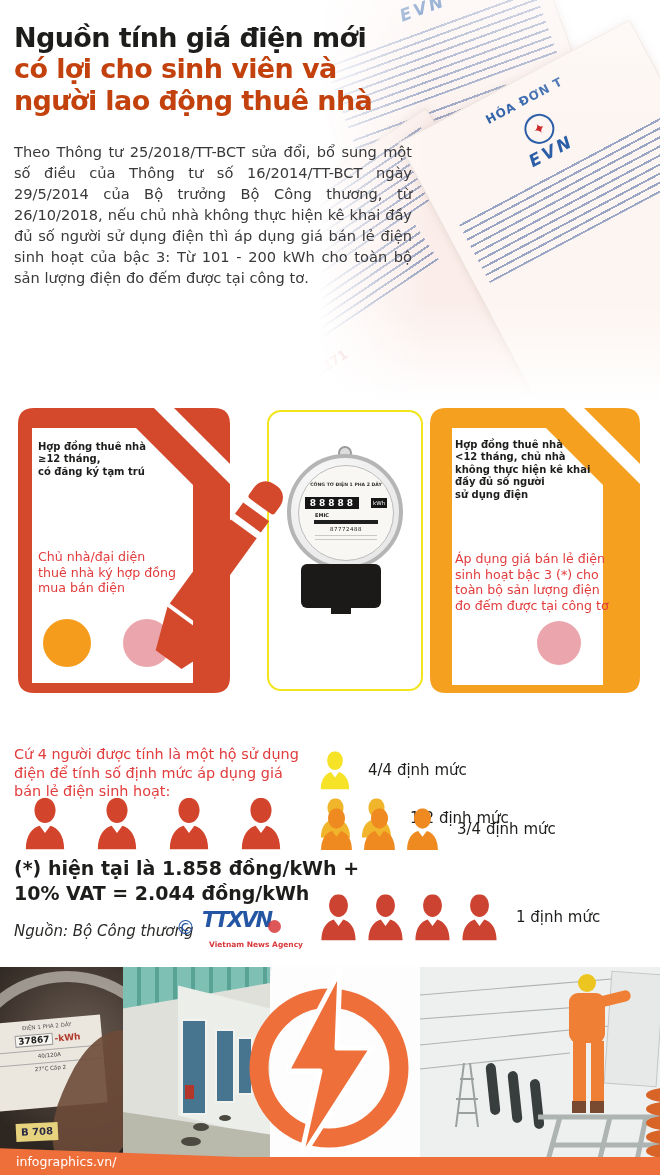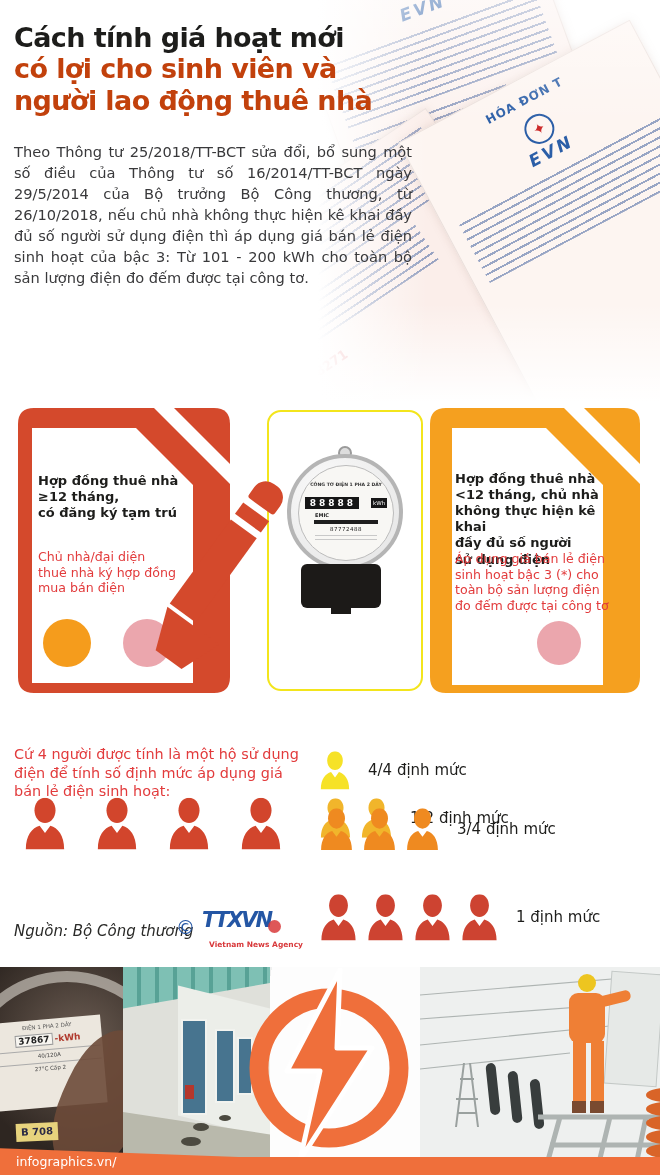--- a/index.html
+++ b/index.html
@@ -28,21 +28,21 @@
   .evn .word{color:#2b5ea7;font-weight:bold;font-style:italic;font-size:17px;letter-spacing:3px;}
   .invoice-h{color:#2b5ea7;font-weight:bold;font-size:12px;text-align:center;margin-top:14px;letter-spacing:1px;}
   .stamp{position:absolute;color:#d8393b;font-weight:bold;}
   .bills .fade{position:absolute;inset:0;background:
      linear-gradient(to right,#fff 0%,rgba(255,255,255,0) 32%),
      linear-gradient(to top,#fff 2%,rgba(255,255,255,0) 26%),
      linear-gradient(to bottom,rgba(255,255,255,.55),rgba(255,255,255,0) 30%);}
 
   
   .cardsvg{position:absolute;z-index:2;}
-  .card-text-h{font-size:13px;font-weight:bold;line-height:1.24;z-index:4;margin-top:32px;}
+  .card-text-h{font-size:10px;font-weight:bold;line-height:1.24;z-index:4;}
   .card-text-b{font-size:12.6px;line-height:1.24;color:#e23b3c;z-index:4;}
   .dot{position:absolute;border-radius:50%;z-index:4;}
   .dot-orange{left:43px;top:619px;width:48px;height:48px;background:#f59c1c;}
   .dot-pink{left:123px;top:619px;width:48px;height:48px;background:#eba6ad;}
   .dot-pink2{left:537px;top:621px;width:44px;height:44px;background:#eba6ad;}
 
   .card-mid{left:267px;top:410px;width:152px;height:277px;background:#fff;border:2px solid #f3e51c;border-radius:14px;z-index:2;}
 
   
   .pencil{left:138px;top:447px;width:40px;height:205px;transform:rotate(36deg);transform-origin:20px 200px;z-index:6;}
@@ -154,21 +154,21 @@
       <div class="evn">
         <div class="ring">✦</div>
         <div class="word">EVN</div>
       </div>
       <div class="stripes"></div>
     </div>
     <div class="fade"></div>
   </div>
 
   <div class="title abs">
-    <div class="t1">Cách tính giá hoạt mới</div>
+    <div class="t1">Nguồn tính giá điện mới</div>
     <div class="t2">có lợi cho sinh viên và</div>
     <div class="t2">người lao động thuê nhà</div>
   </div>
   <div class="intro abs">Theo Thông tư 25/2018/TT-BCT sửa đổi, bổ sung một số điều của Thông tư số 16/2014/TT-BCT ngày 29/5/2014 của Bộ trưởng Bộ Công thương, từ 26/10/2018, nếu chủ nhà không thực hiện kê khai đầy đủ số người sử dụng điện thì áp dụng giá bán lẻ điện sinh hoạt của bậc 3: Từ 101 - 200 kWh cho toàn bộ sản lượng điện đo đếm được tại công tơ.</div>
 
   <svg class="cardsvg" style="left:18px;top:408px;" width="212" height="285" viewBox="0 0 212 285">
     <path fill="#d4492c" fill-rule="evenodd" d="M16 0H136L212 76V269Q212 285 196 285H16Q0 285 0 269V16Q0 0 16 0Z
       M14 20H118L175 77V275H14Z"></path>
     <path fill="#d4492c" d="M156 0 212 56V16Q212 0 196 0Z"></path>
   </svg>
@@ -234,20 +234,22 @@
       <svg viewBox="0 0 48 54" width="46" height="53">
         <use href="#person-icon" fill="#d2452c"></use>
       </svg>
       <svg viewBox="0 0 48 54" width="46" height="53">
         <use href="#person-icon" fill="#d2452c"></use>
       </svg>
       <svg viewBox="0 0 48 54" width="46" height="53">
         <use href="#person-icon" fill="#d2452c"></use>
       </svg>
     </div>
+  <div class="formula abs prl">(*) hiện tại là 1.858 đồng/kWh +
+10% VAT = 2.044 đồng/kWh</div>
   <div class="source abs">Nguồn: Bộ Công thương</div>
   <div class="copy abs">©</div>
   <div class="ttx abs">TTXVN</div>
   <div class="ttx-globe abs"></div>
   <div class="agency abs">Vietnam News Agency</div>
   <div id="quota-rows">
       <div class="quota-row" style="top: 751px;">
         <div style="display: flex; gap: 6px;">
           <svg viewBox="0 0 48 54" width="34" height="38.76">
             <use href="#person-icon" fill="#f6e227"></use>

